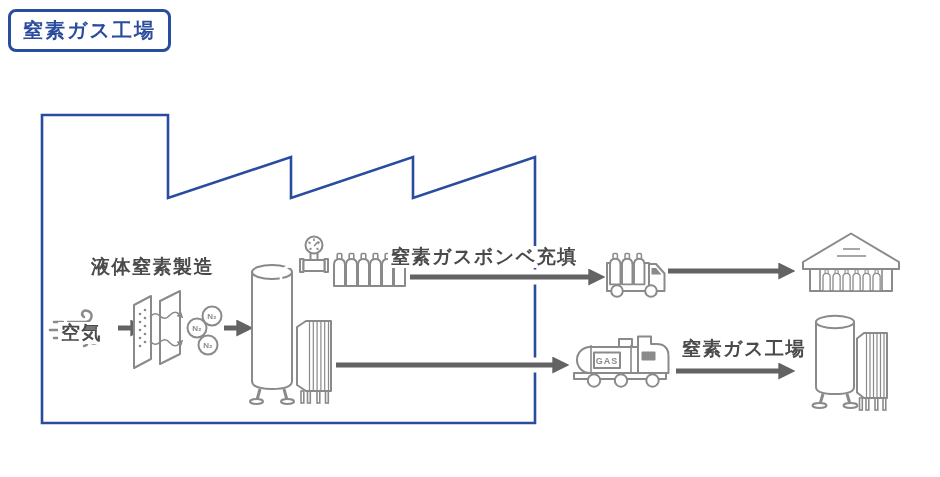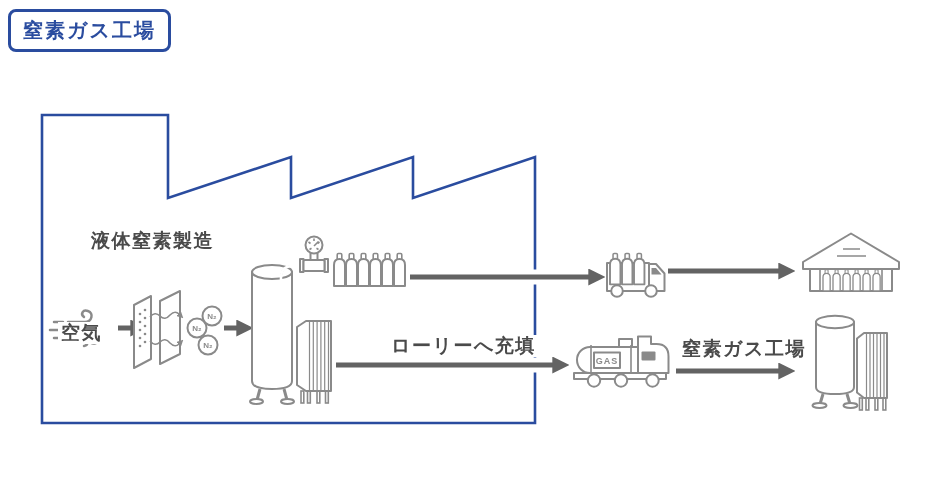--- a/index.html
+++ b/index.html
@@ -190,18 +190,18 @@
       <rect class="gray-thin" fill="#fff" x="866" y="398" width="2.8" height="12"></rect>
       <rect class="gray-thin" fill="#fff" x="875" y="398" width="2.8" height="12"></rect>
       <rect class="gray-thin" fill="#fff" x="883" y="398" width="2.8" height="12"></rect>
       <path class="gray-outline" d="M864 333 L857 338.5 V392.5 L864 398 H887 V333 Z"></path>
       <path class="fin" d="M866.5 334 V397 M870 334 V397 M873.5 334 V397 M877 334 V397 M880.5 334 V397 M884 334 V397"></path>
     </g>
   </svg>
 
   <div class="title-box">窒素ガス工場</div>
 
-  <div class="label" style="left:88px;top:230px;">液体窒素製造</div>
+  <div class="label" style="left:88px;top:256px;">液体窒素製造</div>
   <div class="label" style="left:58px;top:287px;margin-top:35px;">空気</div>
-  <div class="label" style="left:388px;top:335px;">ローリーへ充填</div>
+  <div class="label" style="left:388px;top:246px;">窒素ガスボンベ充填</div>
   <div class="label" style="left:679px;top:338px;">窒素ガス工場</div>
 
 </div>
 
 </body></html>

